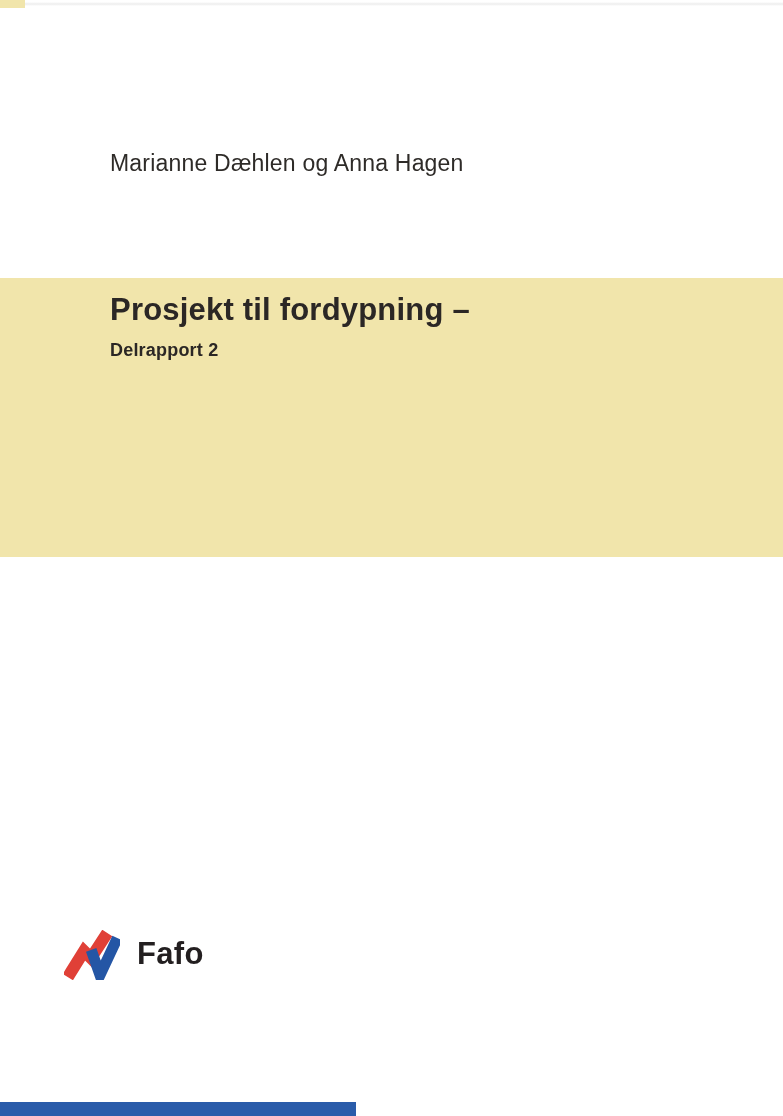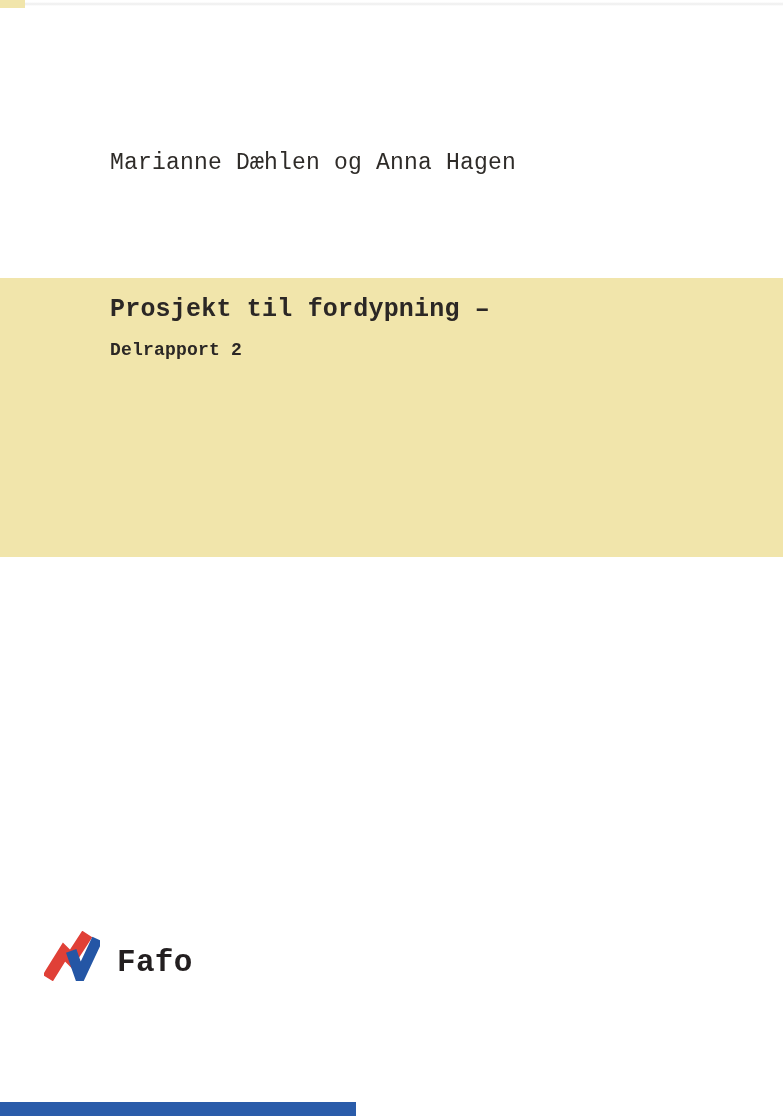--- a/index.html
+++ b/index.html
@@ -9,50 +9,50 @@
     --logo_blue: #2456a5;
     --bottom_bar: #2a5caa;
   }
   html,body{margin:0;padding:0;background:#fff;}
   .page{
     position:relative;
     width:783px;
     height:1116px;
     background:#ffffff;
     overflow:hidden;
-    font-family:Liberation Mono, monospace;
+    font-family:Liberation Sans, sans-serif;
   }
   .top-hairline{
     position:absolute; left:0; top:2px; width:100%; height:4px;
     background:linear-gradient(#ffffff,#ededed 50%,#ffffff);
   }
   .corner-chip{
     position:absolute; left:0; top:0; width:25px; height:8px;
     background:var(--band);
   }
   .authors{
     position:absolute; left:110px; top:150px;
     font-size:23px; color:#2e2b28; letter-spacing:0.2px;
   }
   .band{
     position:absolute; left:0; top:278px; width:100%; height:279px;
     background:var(--band);
   }
   .band-inner{ padding:9px 0 0 110px; }
   .title{
-    font-size:25px; font-weight:bold; color:var(--ink);
+    font-size:31px; font-weight:bold; color:var(--ink);
     line-height:45px; letter-spacing:0.2px; margin:0;
   }
   .subtitle{
     font-size:18px; font-weight:bold; color:var(--ink);
     margin-top:8px; letter-spacing:0.2px;
   }
   .logo-row{
-    position:absolute; left:44px; top:929px;
-    display:flex; align-items:flex-end; gap:17px; height:52px;
+    position:absolute; left:64px; top:929px;
+    display:flex; align-items:center; gap:17px; height:52px;
   }
   .logo-mark{ width:56px; height:50px; display:block; }
   .logo-text{
     font-size:31px; font-weight:bold; color:#231f20; letter-spacing:0.3px;
     transform:translateY(-1px);
   }
   .bottom-bar{
     position:absolute; left:0; bottom:0; width:356px; height:14px;
     background:var(--bottom_bar);
   }

